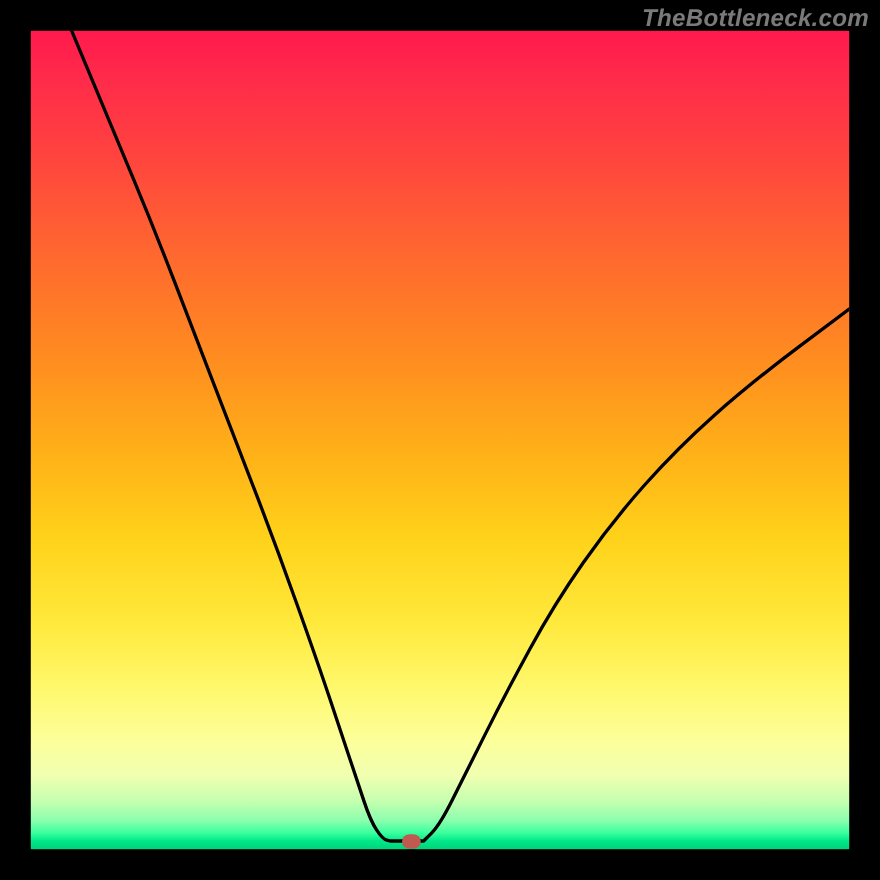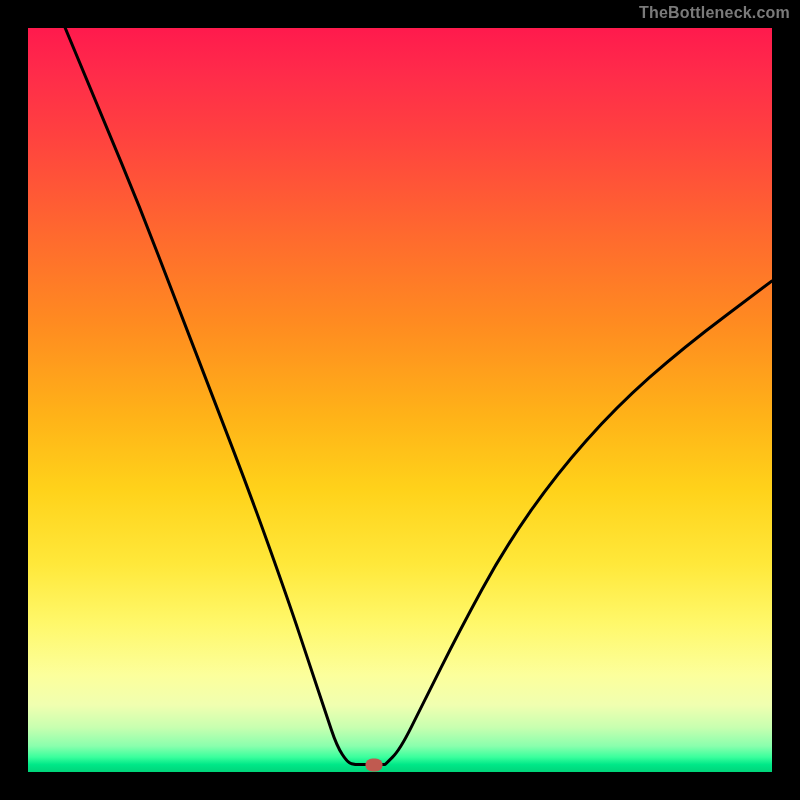--- a/index.html
+++ b/index.html
@@ -41,25 +41,26 @@
       #3aff9d 98%,
       #00e888 99%,
       #00d47a 100%
     );
   }
   .watermark {
     position: absolute;
     top: 4px;
     right: 10px;
     font-family: Arial, Helvetica, sans-serif;
-    font-size: 16px;
+    font-size: 22px;
     font-weight: 600;
     color: #7a7a7a;
     letter-spacing: 0.2px;
     user-select: none;
+    font-style: italic;
   }
   svg.curve {
     position: absolute;
     left: 0;
     top: 0;
     width: 744px;
     height: 744px;
   }
   .marker {
     position: absolute;

